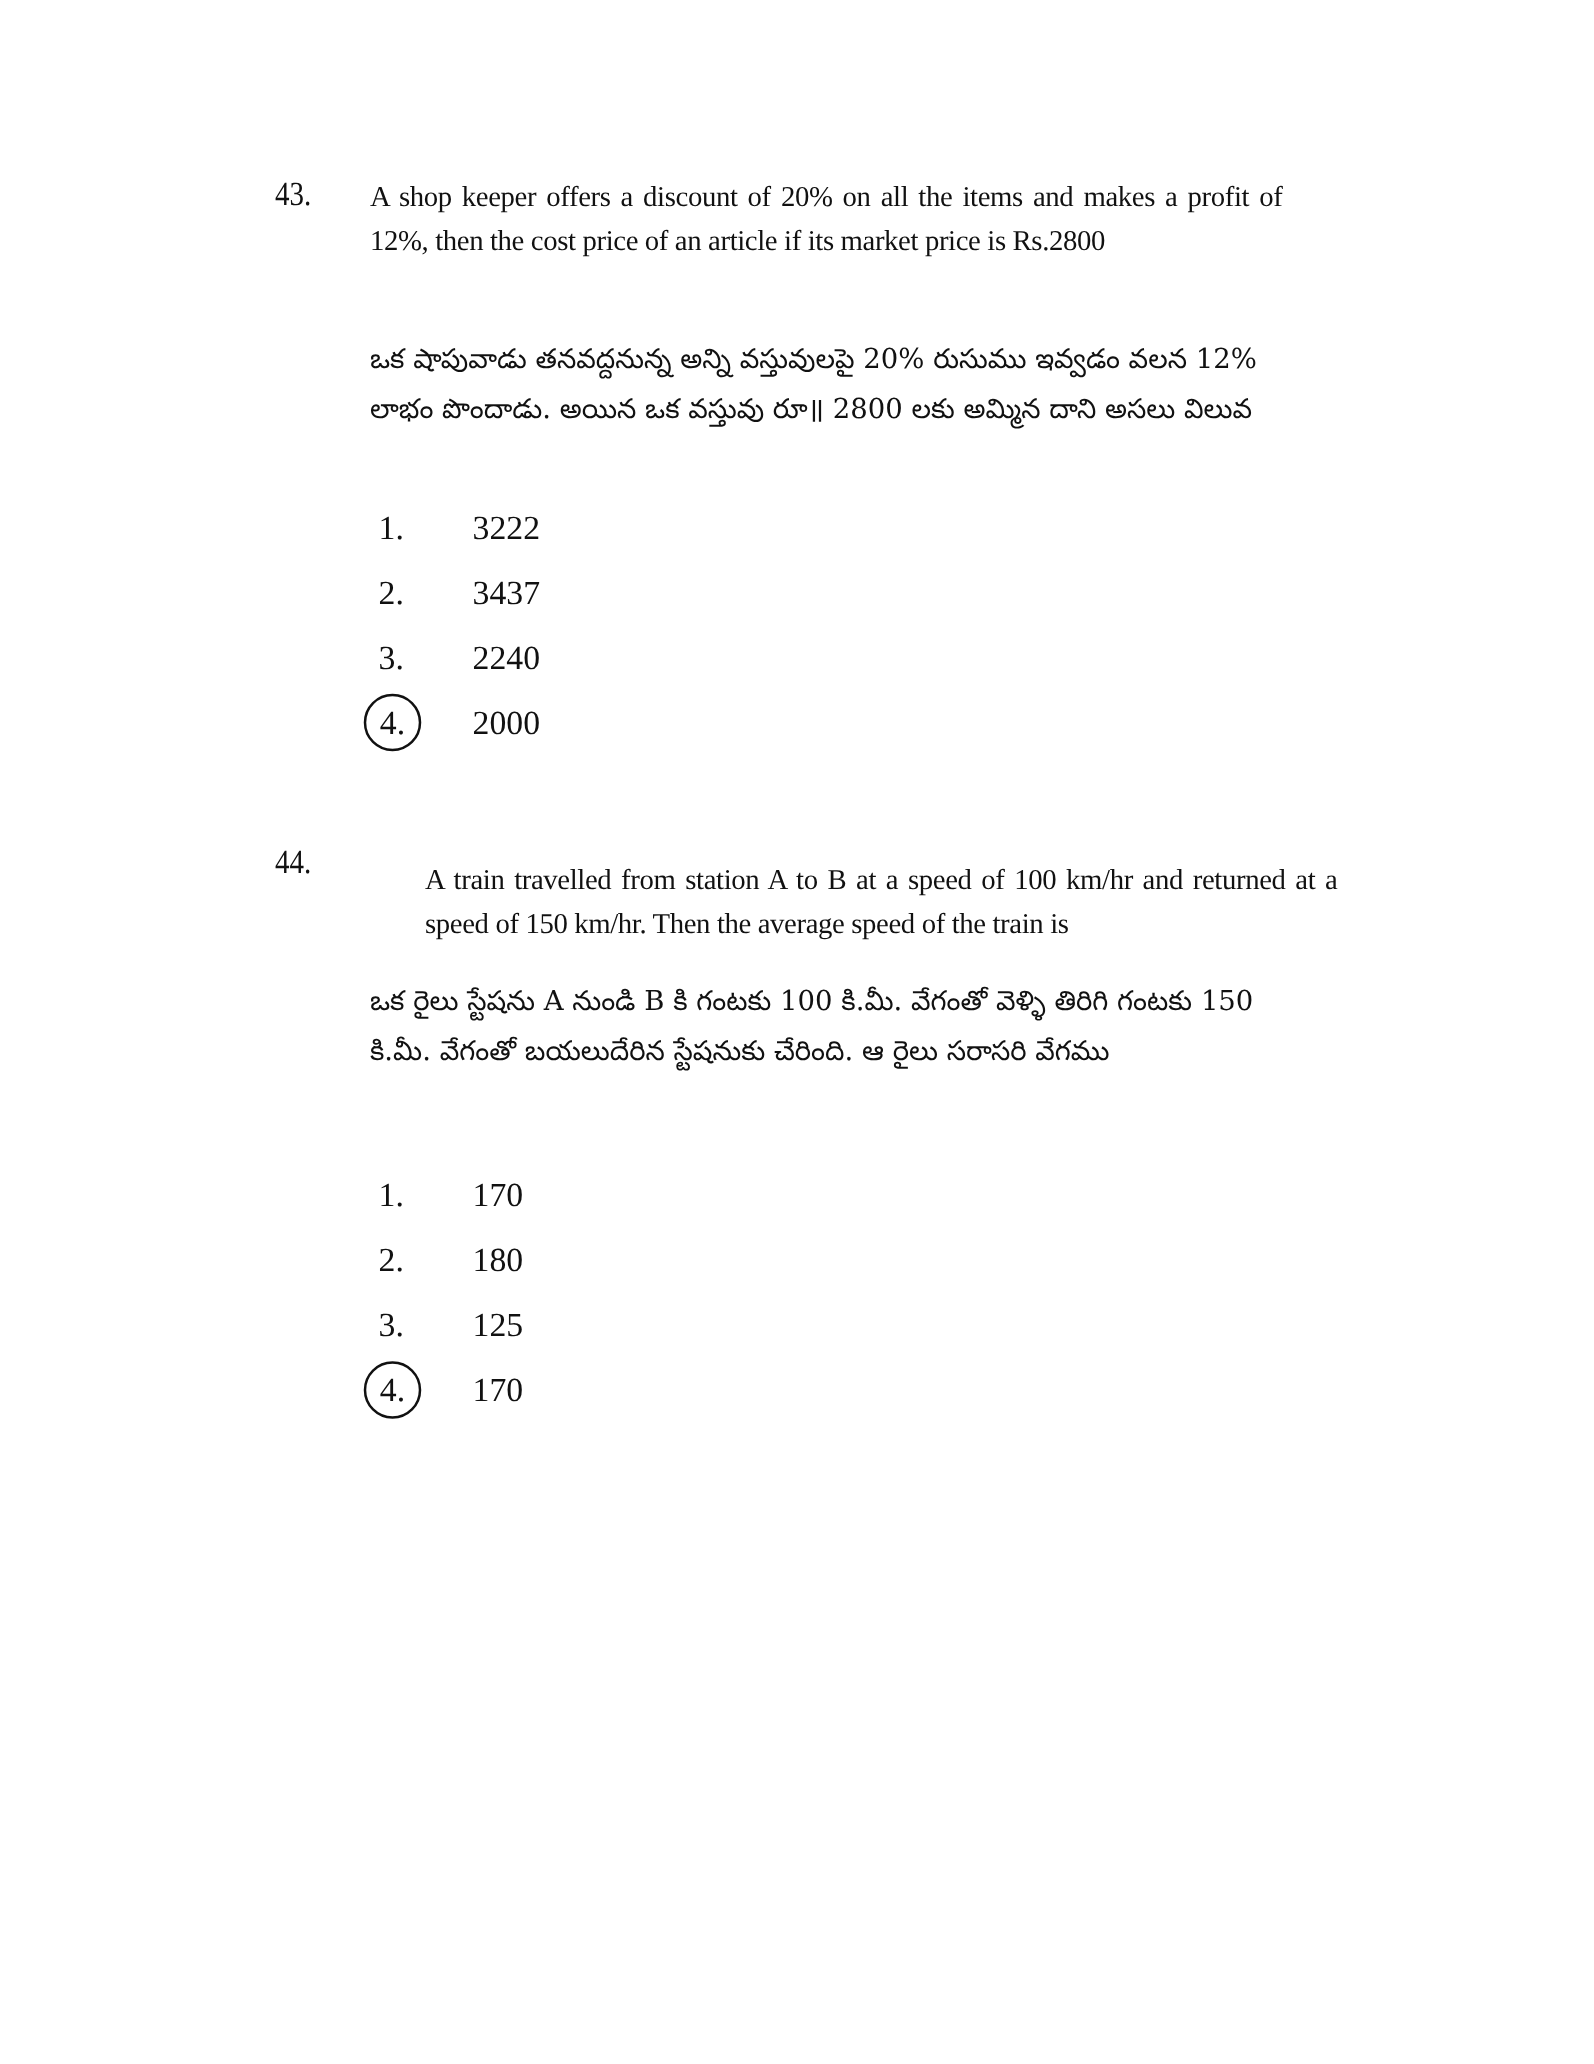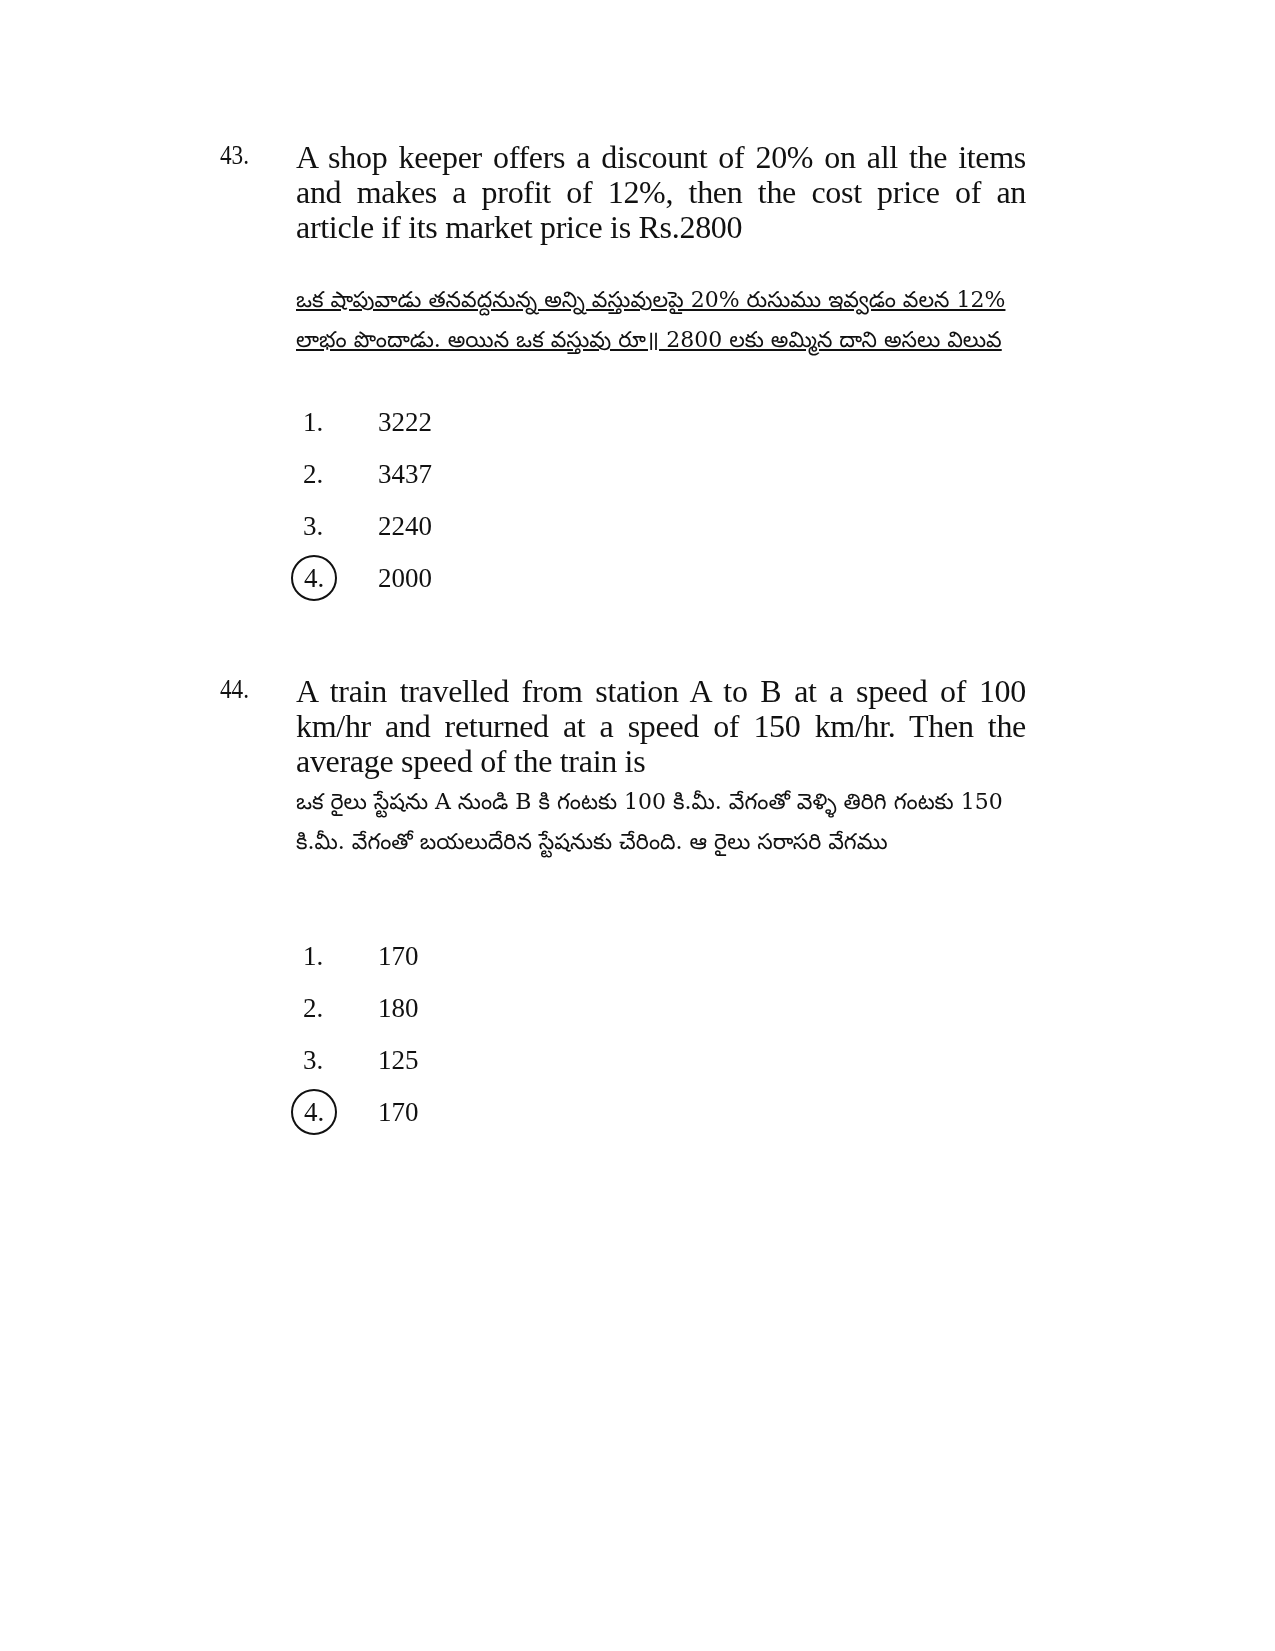--- a/index.html
+++ b/index.html
@@ -1,32 +1,32 @@
 <!DOCTYPE html>
 <html><head>
 <meta charset="utf-8">
 <style>
   html, body { margin:0; padding:0; background:#ffffff; }
   body { width:1275px; height:1651px; position:relative; overflow:hidden; color:#111; font-family:"Liberation Serif","DejaVu Serif",serif; }
   .q { position:absolute; left:220px; width:820px; }
   .q-num { position:absolute; left:0; top:0; font-size:27px; transform:scaleX(0.86); transform-origin:left top; }
-  .q-text { position:absolute; left:76px; width:730px; font-size:32px; line-height:35px; text-align:justify; letter-spacing:-0.3px; }
+  .q-text { position:absolute; left:76px; width:730px; font-size:23px; line-height:35px; text-align:justify; letter-spacing:-0.3px; }
   .q-te { position:absolute; left:76px; width:730px; font-family:"DejaVu Serif",serif; font-size:22px; line-height:40px; }
   .opt { position:absolute; left:70px; height:40px; font-size:27px; }
   .opt-num { position:absolute; left:0; top:0; width:46px; text-align:center; line-height:40px; }
   .opt-num.circled { border:2px solid #111; border-radius:50%; width:42px; height:42px; top:-3px; left:1px; line-height:42px; box-sizing:border-box; width:46px; height:46px; }
   .opt-val { position:absolute; left:88px; top:0; line-height:40px; }
 </style>
 </head>
 <body>
 
 <div class="q" style="top:140px;">
   <div class="q-num">43.</div>
   <div class="q-text" style="top:0;">A shop keeper offers a discount of 20% on all the items and makes a profit of 12%, then the cost price of an article if its market price is Rs.2800</div>
-  <div class="q-te" style="top:140px;text-decoration:underline;">ఒక షాపువాడు తనవద్దనున్న అన్ని వస్తువులపై 20% రుసుము ఇవ్వడం వలన 12% లాభం పొందాడు. అయిన ఒక వస్తువు రూ॥ 2800 లకు అమ్మిన దాని అసలు విలువ</div>
+  <div class="q-te" style="top:128px;">ఒక షాపువాడు తనవద్దనున్న అన్ని వస్తువులపై 20% రుసుము ఇవ్వడం వలన 12% లాభం పొందాడు. అయిన ఒక వస్తువు రూ॥ 2800 లకు అమ్మిన దాని అసలు విలువ</div>
 
   <div class="opt" style="top:262px;">
     <span class="opt-num">1.</span>
     <span class="opt-val">3222</span>
   </div>
   <div class="opt" style="top:314px;">
     <span class="opt-num">2.</span>
     <span class="opt-val">3437</span>
   </div>
   <div class="opt" style="top:366px;">
@@ -34,21 +34,21 @@
     <span class="opt-val">2240</span>
   </div>
   <div class="opt" style="top:418px;">
     <span class="opt-num circled">4.</span>
     <span class="opt-val">2000</span>
   </div>
 </div>
 
 <div class="q" style="top:674px;">
   <div class="q-num">44.</div>
-  <div class="q-text" style="top:0;">A train travelled from station A to B at a speed of 100 km/hr and returned at a speed of 150 km/hr. Then the average speed of the train is</div>
+  <div class="q-text" style="top:12px;margin-left:44px;">A train travelled from station A to B at a speed of 100 km/hr and returned at a speed of 150 km/hr. Then the average speed of the train is</div>
   <div class="q-te" style="top:108px;">ఒక రైలు స్టేషను A నుండి B కి గంటకు 100 కి.మీ. వేగంతో వెళ్ళి తిరిగి గంటకు 150 కి.మీ. వేగంతో బయలుదేరిన స్టేషనుకు చేరింది. ఆ రైలు సరాసరి వేగము</div>
 
   <div class="opt" style="top:262px;">
     <span class="opt-num">1.</span>
     <span class="opt-val">170</span>
   </div>
   <div class="opt" style="top:314px;">
     <span class="opt-num">2.</span>
     <span class="opt-val">180</span>
   </div>

